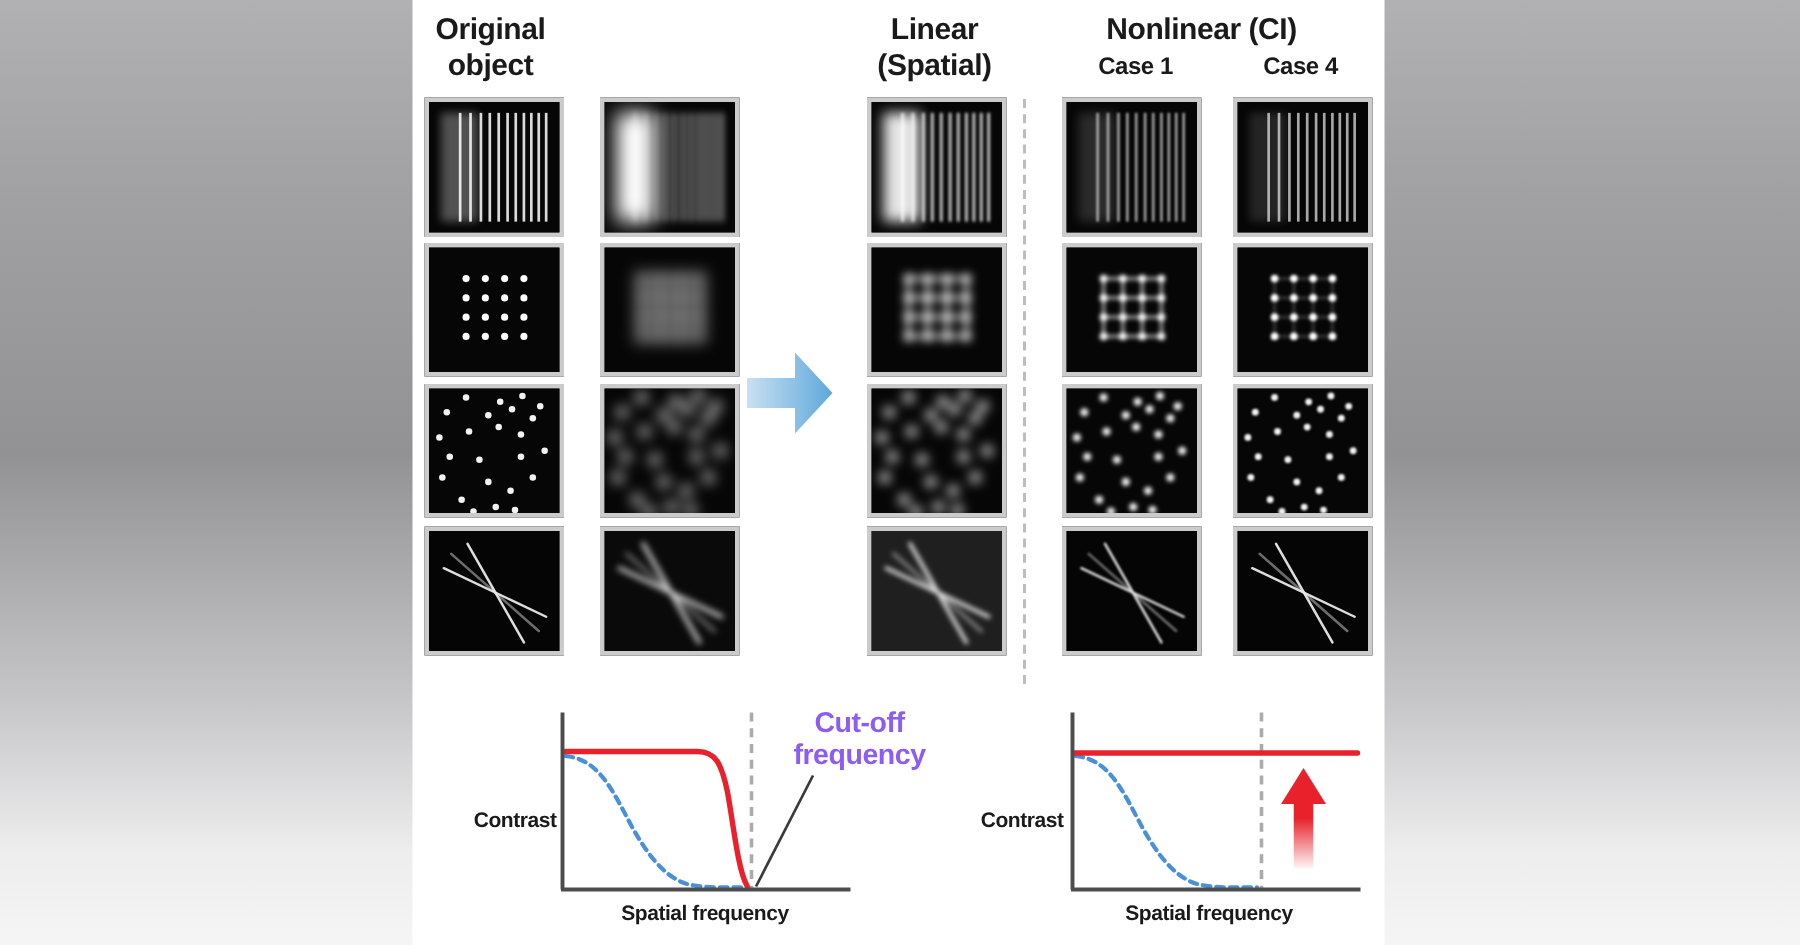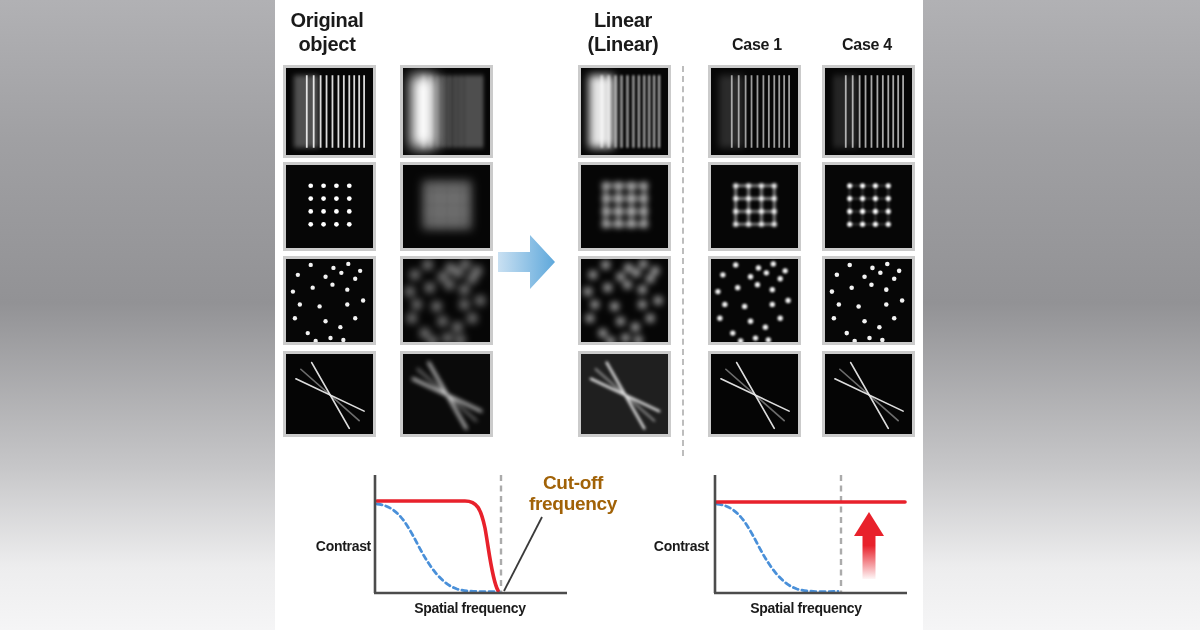--- a/index.html
+++ b/index.html
@@ -15,36 +15,37 @@
   .big-arrow{position:absolute;left:222px;top:233px;width:60px;height:58px;}
   .plots{position:absolute;left:0;top:460px;width:648px;height:170px;}
   .axis{stroke:#4c4c4c;stroke-width:2.6;fill:none;}
   .cutoff{stroke:#ababab;stroke-width:2.4;stroke-dasharray:6 4.5;fill:none;}
   .blue{stroke:#4a90d9;stroke-width:2.8;stroke-dasharray:5 4;fill:none;stroke-linecap:round;}
   .red{stroke:#e8212b;stroke-width:3.6;fill:none;stroke-linecap:round;}
   .pointer{stroke:#3a3a3a;stroke-width:1.8;}
   .plbl{position:absolute;font-weight:bold;font-size:14px;letter-spacing:-0.3px;}
   .plbl.right{text-align:right;}
   .plbl.center{text-align:center;}
-  .ann{position:absolute;font-weight:bold;font-size:19px;line-height:21px;text-align:center;color:#a16207;letter-spacing:-0.3px;}
+  .ann{position:absolute;font-weight:bold;font-size:19px;line-height:21px;text-align:center;color:#8b5cf6;letter-spacing:-0.3px;}
 </style>
 </head>
 <body>
 
 <div class="canvas">
   <div class="sheet">
 
     <div class="hdr" style="left:2px;top:8px;width:100px;">
       <div>Original</div>
       <div>object</div>
     </div>
     <div class="hdr" style="left:298px;top:8px;width:100px;">
       <div>Linear</div>
-      <div>(Linear)</div>
+      <div>(Spatial)</div>
     </div>
+    <div class="hdr" style="left:426px;top:8px;width:200px;">Nonlinear (CI)</div>
     <div class="hdr case" style="left:432px;top:33px;width:100px;">Case 1</div>
     <div class="hdr case" style="left:542px;top:33px;width:100px;">Case 4</div>
 
     <div id="panel-grid">
         <div class="panel" style="left: 8px; top: 65px; width: 93px; height: 93px;">
           <svg viewBox="0 0 88 84" preserveAspectRatio="none">
             <rect x="0" y="0" width="88" height="84" fill="#060606"></rect>
             <defs>
               <filter id="f0" x="-40%" y="-40%" width="180%" height="180%">
                 <feGaussianBlur stdDeviation="0.3"></feGaussianBlur>

